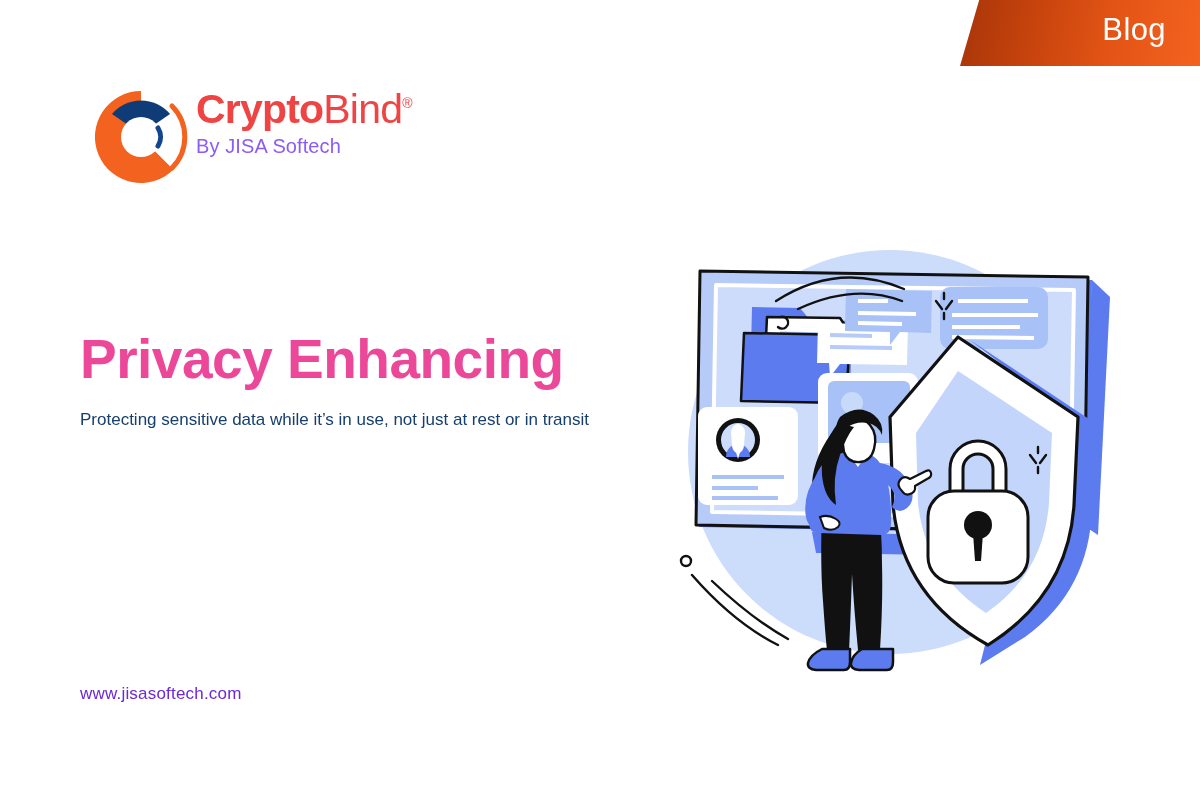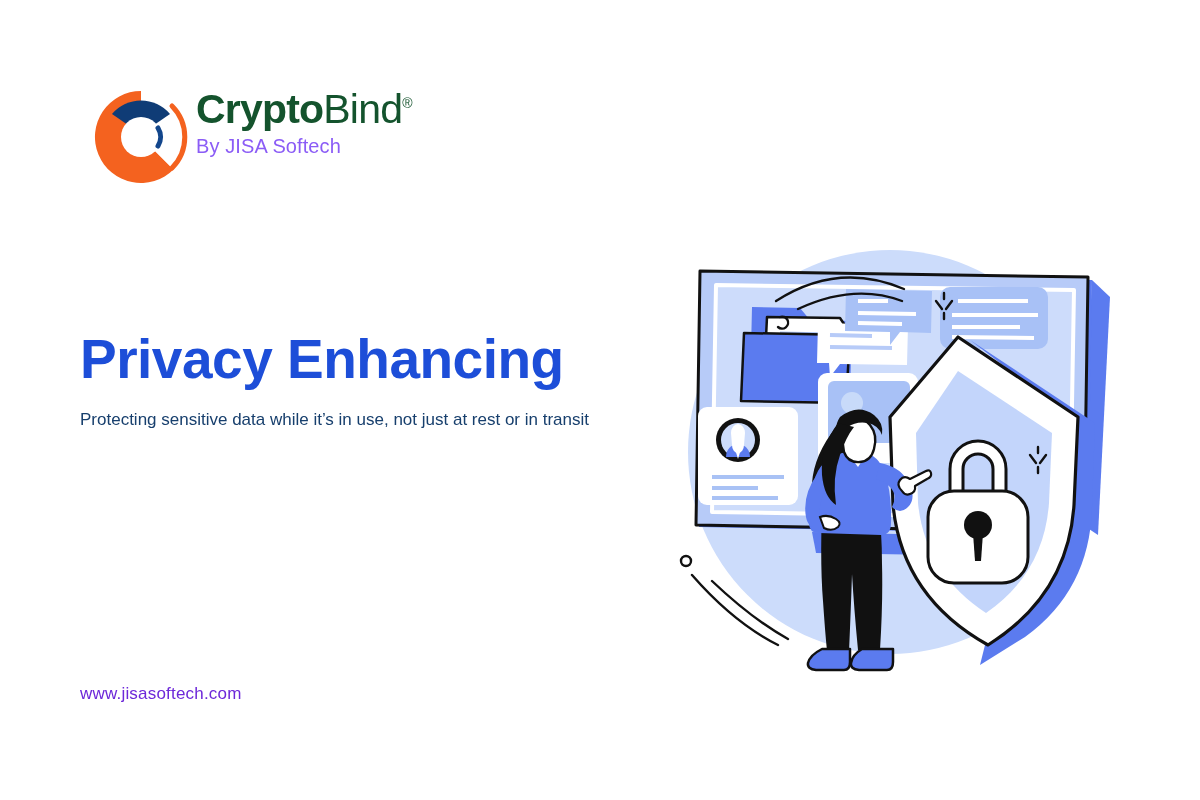--- a/index.html
+++ b/index.html
@@ -57,21 +57,21 @@
   .logo-text {
     position: absolute;
     left: 108px;
     top: 4px;
     width: 262px;
   }
   .wordmark {
     position: relative;
     font-size: 41px;
     line-height: 1.05;
-    color: #14532d;
+    color: #ef4444;
     letter-spacing: -0.8px;
     white-space: nowrap;
   }
   .wm-crypto { font-weight: bold; }
   .wm-bind  { font-weight: 400; }
   .wm-reg {
     font-size: 14px;
     vertical-align: super;
     font-weight: 400;
   }
@@ -88,21 +88,21 @@
     position: absolute;
     left: 80px;
     top: 330px;
     width: 590px;
   }
   .headline h1 {
     margin: 0;
     font-size: 55px;
     line-height: 1.06;
     font-weight: bold;
-    color: #1d4ed8;
+    color: #ec4899;
     letter-spacing: -0.5px;
   }
   .subhead {
     margin-top: 20px;
     font-size: 17px;
     line-height: 1.42;
     color: #173f6d;
     font-weight: 400;
     max-width: 560px;
   }
@@ -123,20 +123,23 @@
     width: 490px;
     height: 490px;
   }
   .illustration svg { display: block; }
 </style>
 </head>
 <body>
 
 <div id="canvas">
 
+  <div class="ribbon">
+    <span class="ribbon-label">Blog</span>
+  </div>
 
   <div class="logo">
     <div class="logo-mark">
       <svg width="106" height="106" viewBox="0 0 106 106" aria-hidden="true">
 
         <path d="M53 7 A46 46 0 1 0 85.5 85.5 L53 53 Z" fill="#f4621f"></path>
 
         <path d="M53 7 L53 53 L85.5 85.5 A46 46 0 0 0 53 7 Z" fill="#ffffff"></path>
 
         <path d="M24 30 A38 38 0 0 1 82 30 L53 50 Z" fill="#0f3c76"></path>

